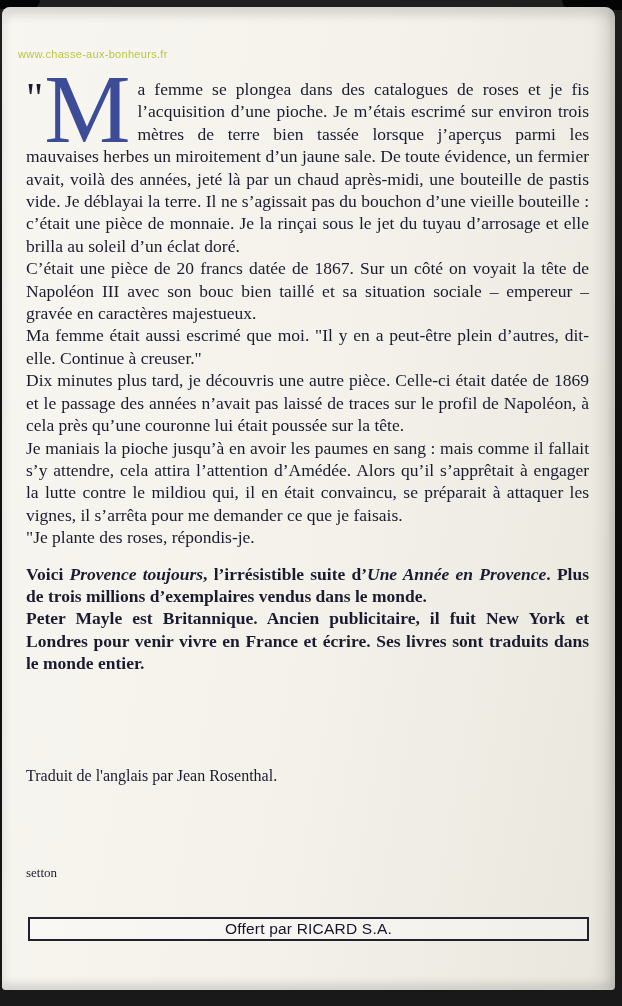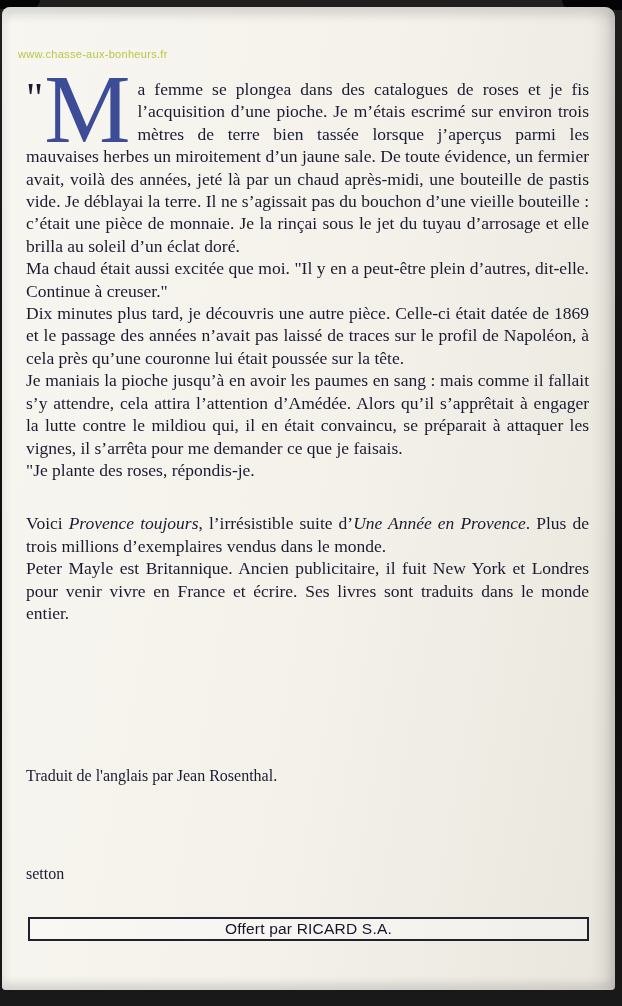--- a/index.html
+++ b/index.html
@@ -53,34 +53,34 @@
     margin-right: 1px;
   }
   .dropcap {
     display: inline-block;
     font-size: 97px;
     line-height: 64px;
     vertical-align: top;
     color: #3c4c97;
     font-weight: 400;
   }
-  .blurb { margin-top: 31px; }
+  .blurb { margin-top: 14px; font-weight: bold; }
   .blurb i { font-style: italic; }
   .translator-line {
     position: absolute; top: 760px; left: 24px; right: 30px;
     color: #1b1b30;
     font-size: 16px;
   }
   .credit-row {
     position: absolute; top: 858px; left: 24px; right: 30px;
     display: flex; justify-content: space-between; align-items: baseline;
     color: #1b1b30;
     font-size: 15.5px;
   }
-  .studio { font-size: 16px; }
+  .studio { font-size: 13px; }
   .promo-box {
     position: absolute; top: 910px; left: 26px; right: 26px;
     height: 24px;
     border: 2px solid #20202e;
     background: rgba(255,255,255,0.35);
     display: flex; align-items: center; justify-content: center;
     font-family: "Liberation Sans", sans-serif;
     font-size: 15.5px;
     color: #15152b;
     letter-spacing: 0.2px;
@@ -97,21 +97,22 @@
 <div class="corner tr"></div>
 
 <div class="page">
 
   <div class="watermark">www.chasse-aux-bonheurs.fr</div>
 
   <div class="body-text">
 
     <p class="para"><span class="dropcap-wrap"><span class="open-quote">"</span><span class="dropcap">M</span></span><span>a femme se plongea dans des catalogues de roses et je fis l’acquisition d’une pioche. Je m’étais escrimé sur environ trois mètres de terre bien tassée lorsque j’aperçus parmi les mauvaises herbes un miroitement d’un jaune sale. De toute évidence, un fermier avait, voilà des années, jeté là par un chaud après-midi, une bouteille de pastis vide. Je déblayai la terre. Il ne s’agissait pas du bouchon d’une vieille bouteille : c’était une pièce de monnaie. Je la rinçai sous le jet du tuyau d’arrosage et elle brilla au soleil d’un éclat doré.</span></p>
 
-    <p class="para">Ma chaud était aussi excitée que moi. "Il y en a peut-être plein d’autres, dit-elle. Continue à creuser."</p>
+    <p class="para">C’était une pièce de 20 francs datée de 1867. Sur un côté on voyait la tête de Napoléon III avec son bouc bien taillé et sa situation sociale – empereur – gravée en caractères majestueux.</p>
+    <p class="para">Ma femme était aussi escrimé que moi. "Il y en a peut-être plein d’autres, dit-elle. Continue à creuser."</p>
     <p class="para">Dix minutes plus tard, je découvris une autre pièce. Celle-ci était datée de 1869 et le passage des années n’avait pas laissé de traces sur le profil de Napoléon, à cela près qu’une couronne lui était poussée sur la tête.</p>
     <p class="para">Je maniais la pioche jusqu’à en avoir les paumes en sang : mais comme il fallait s’y attendre, cela attira l’attention d’Amédée. Alors qu’il s’apprêtait à engager la lutte contre le mildiou qui, il en était convaincu, se préparait à attaquer les vignes, il s’arrêta pour me demander ce que je faisais.</p>
     <p class="para">"Je plante des roses, répondis-je.</p>
 
     <div class="blurb">
       <p><span>Voici </span><i>Provence toujours</i><span>, l’irrésistible suite d’</span><i>Une Année en Provence</i><span>. Plus de trois millions d’exemplaires vendus dans le monde.</span></p>
       <p>Peter Mayle est Britannique. Ancien publicitaire, il fuit New York et Londres pour venir vivre en France et écrire. Ses livres sont traduits dans le monde entier.</p>
     </div>
 
   </div>

